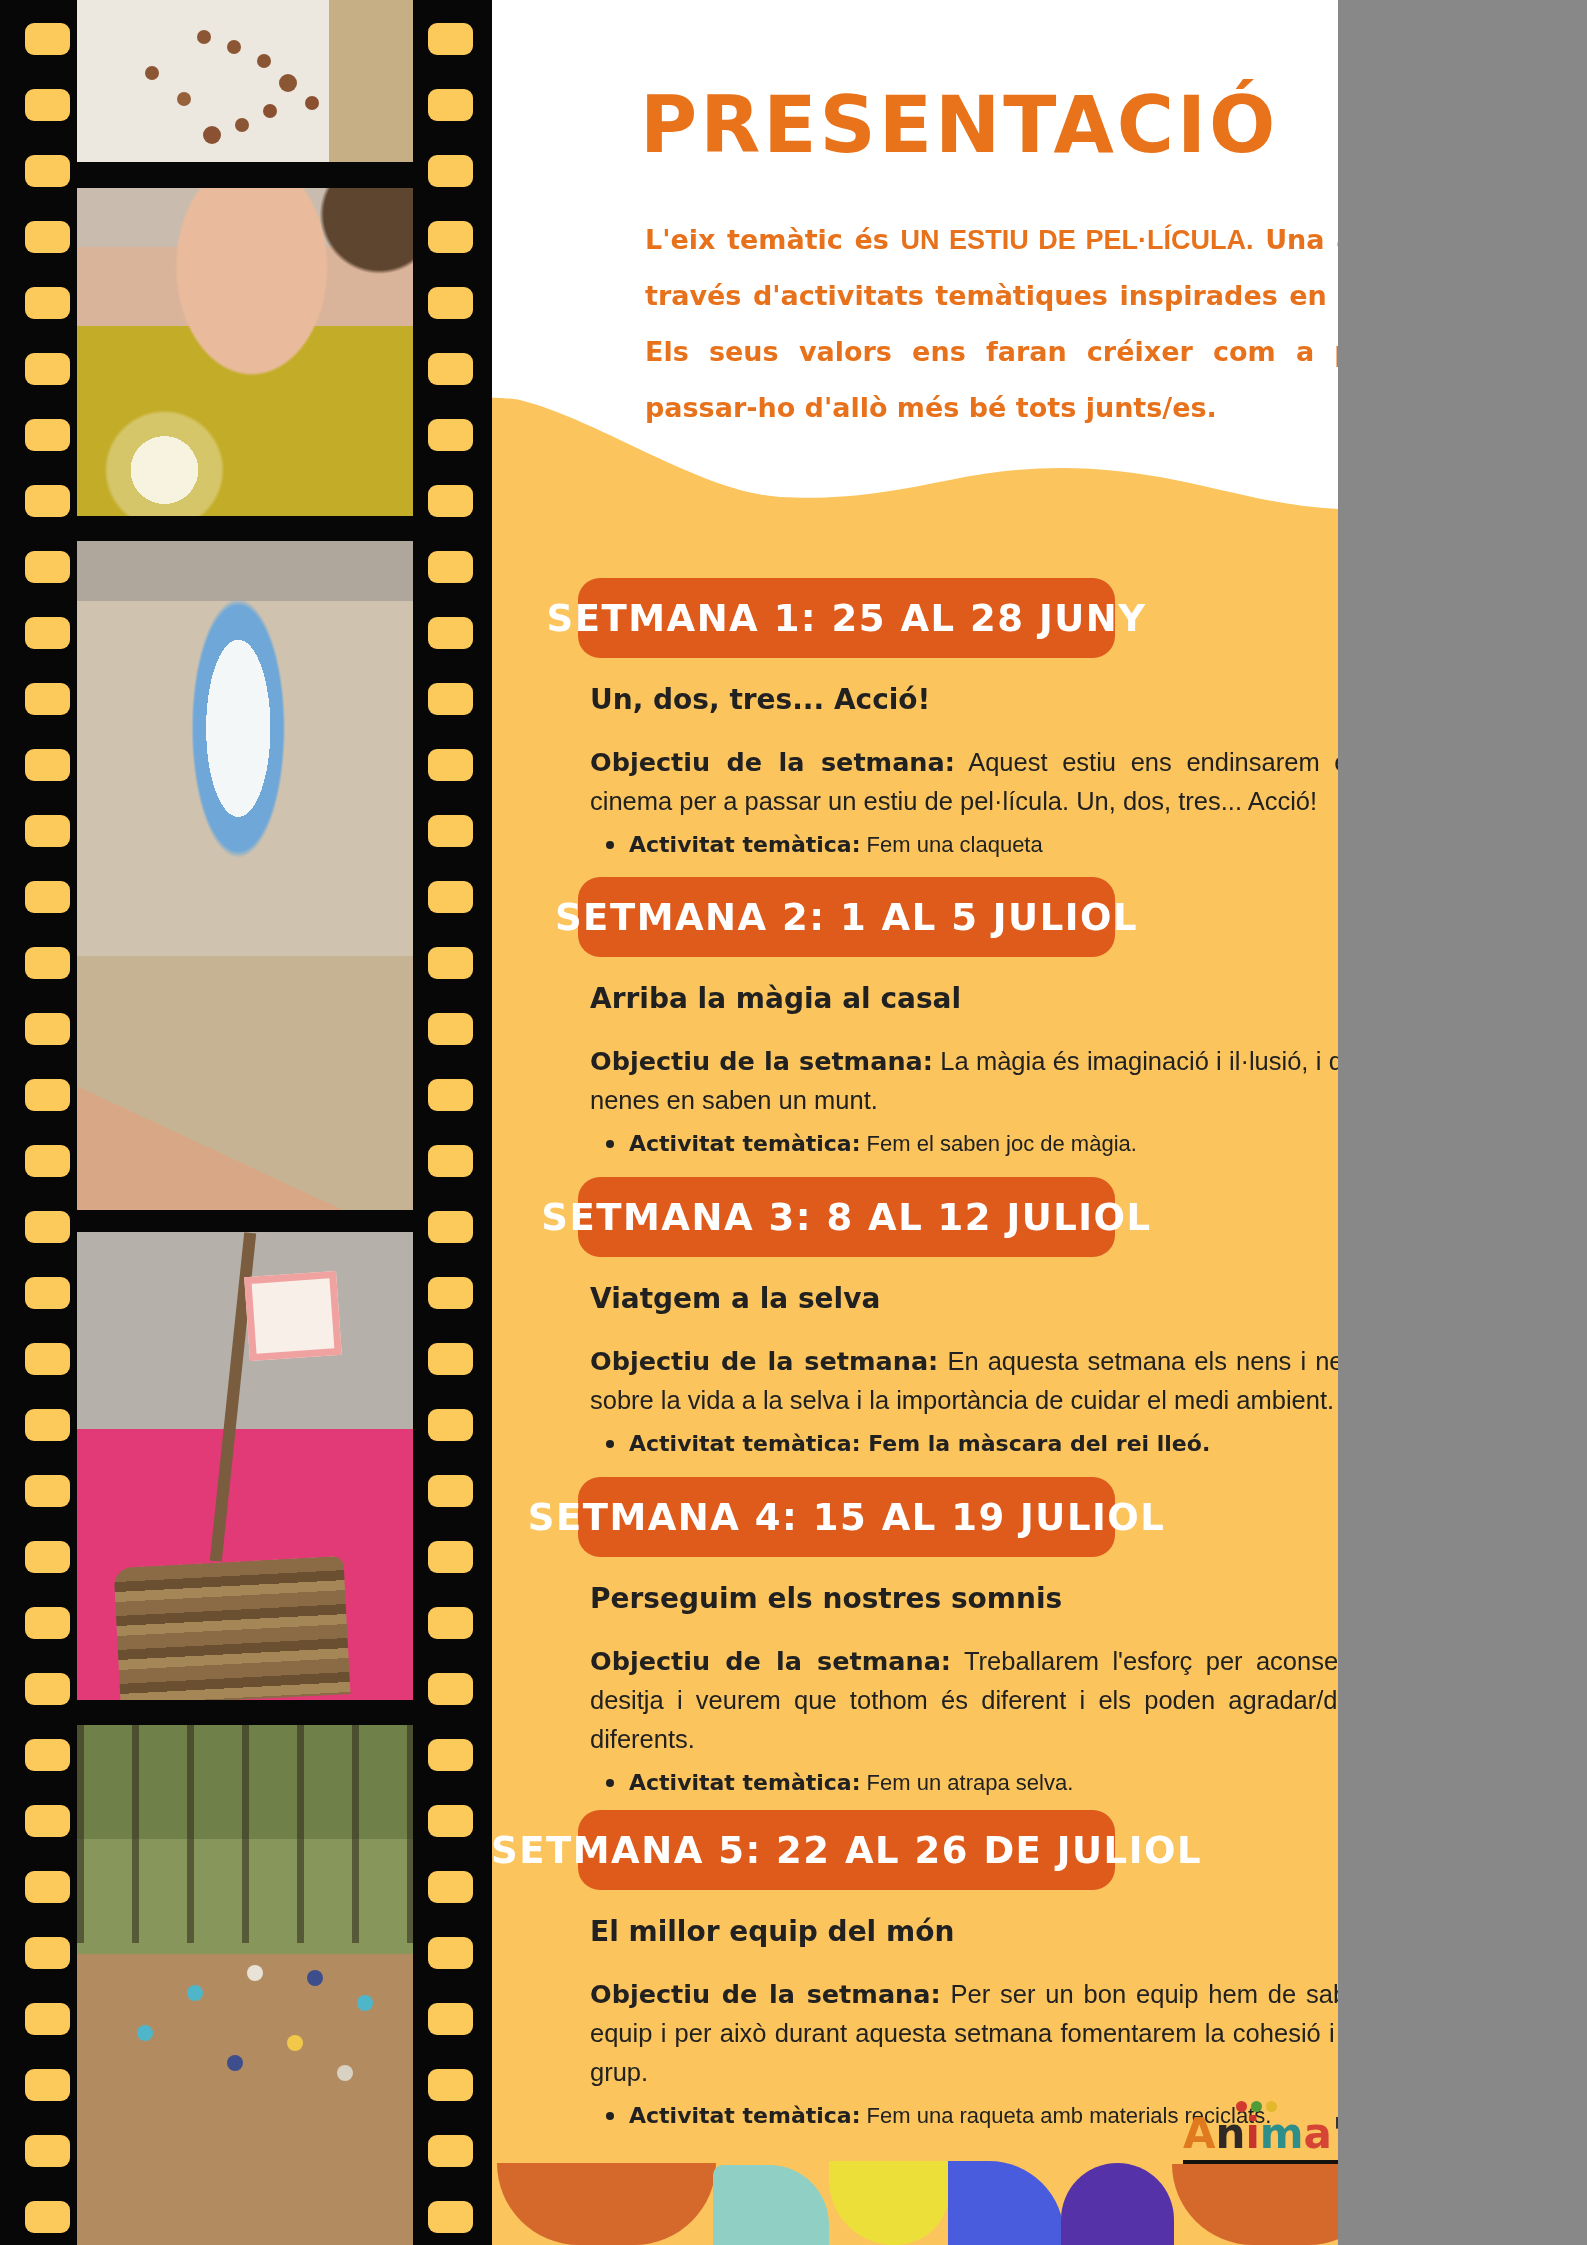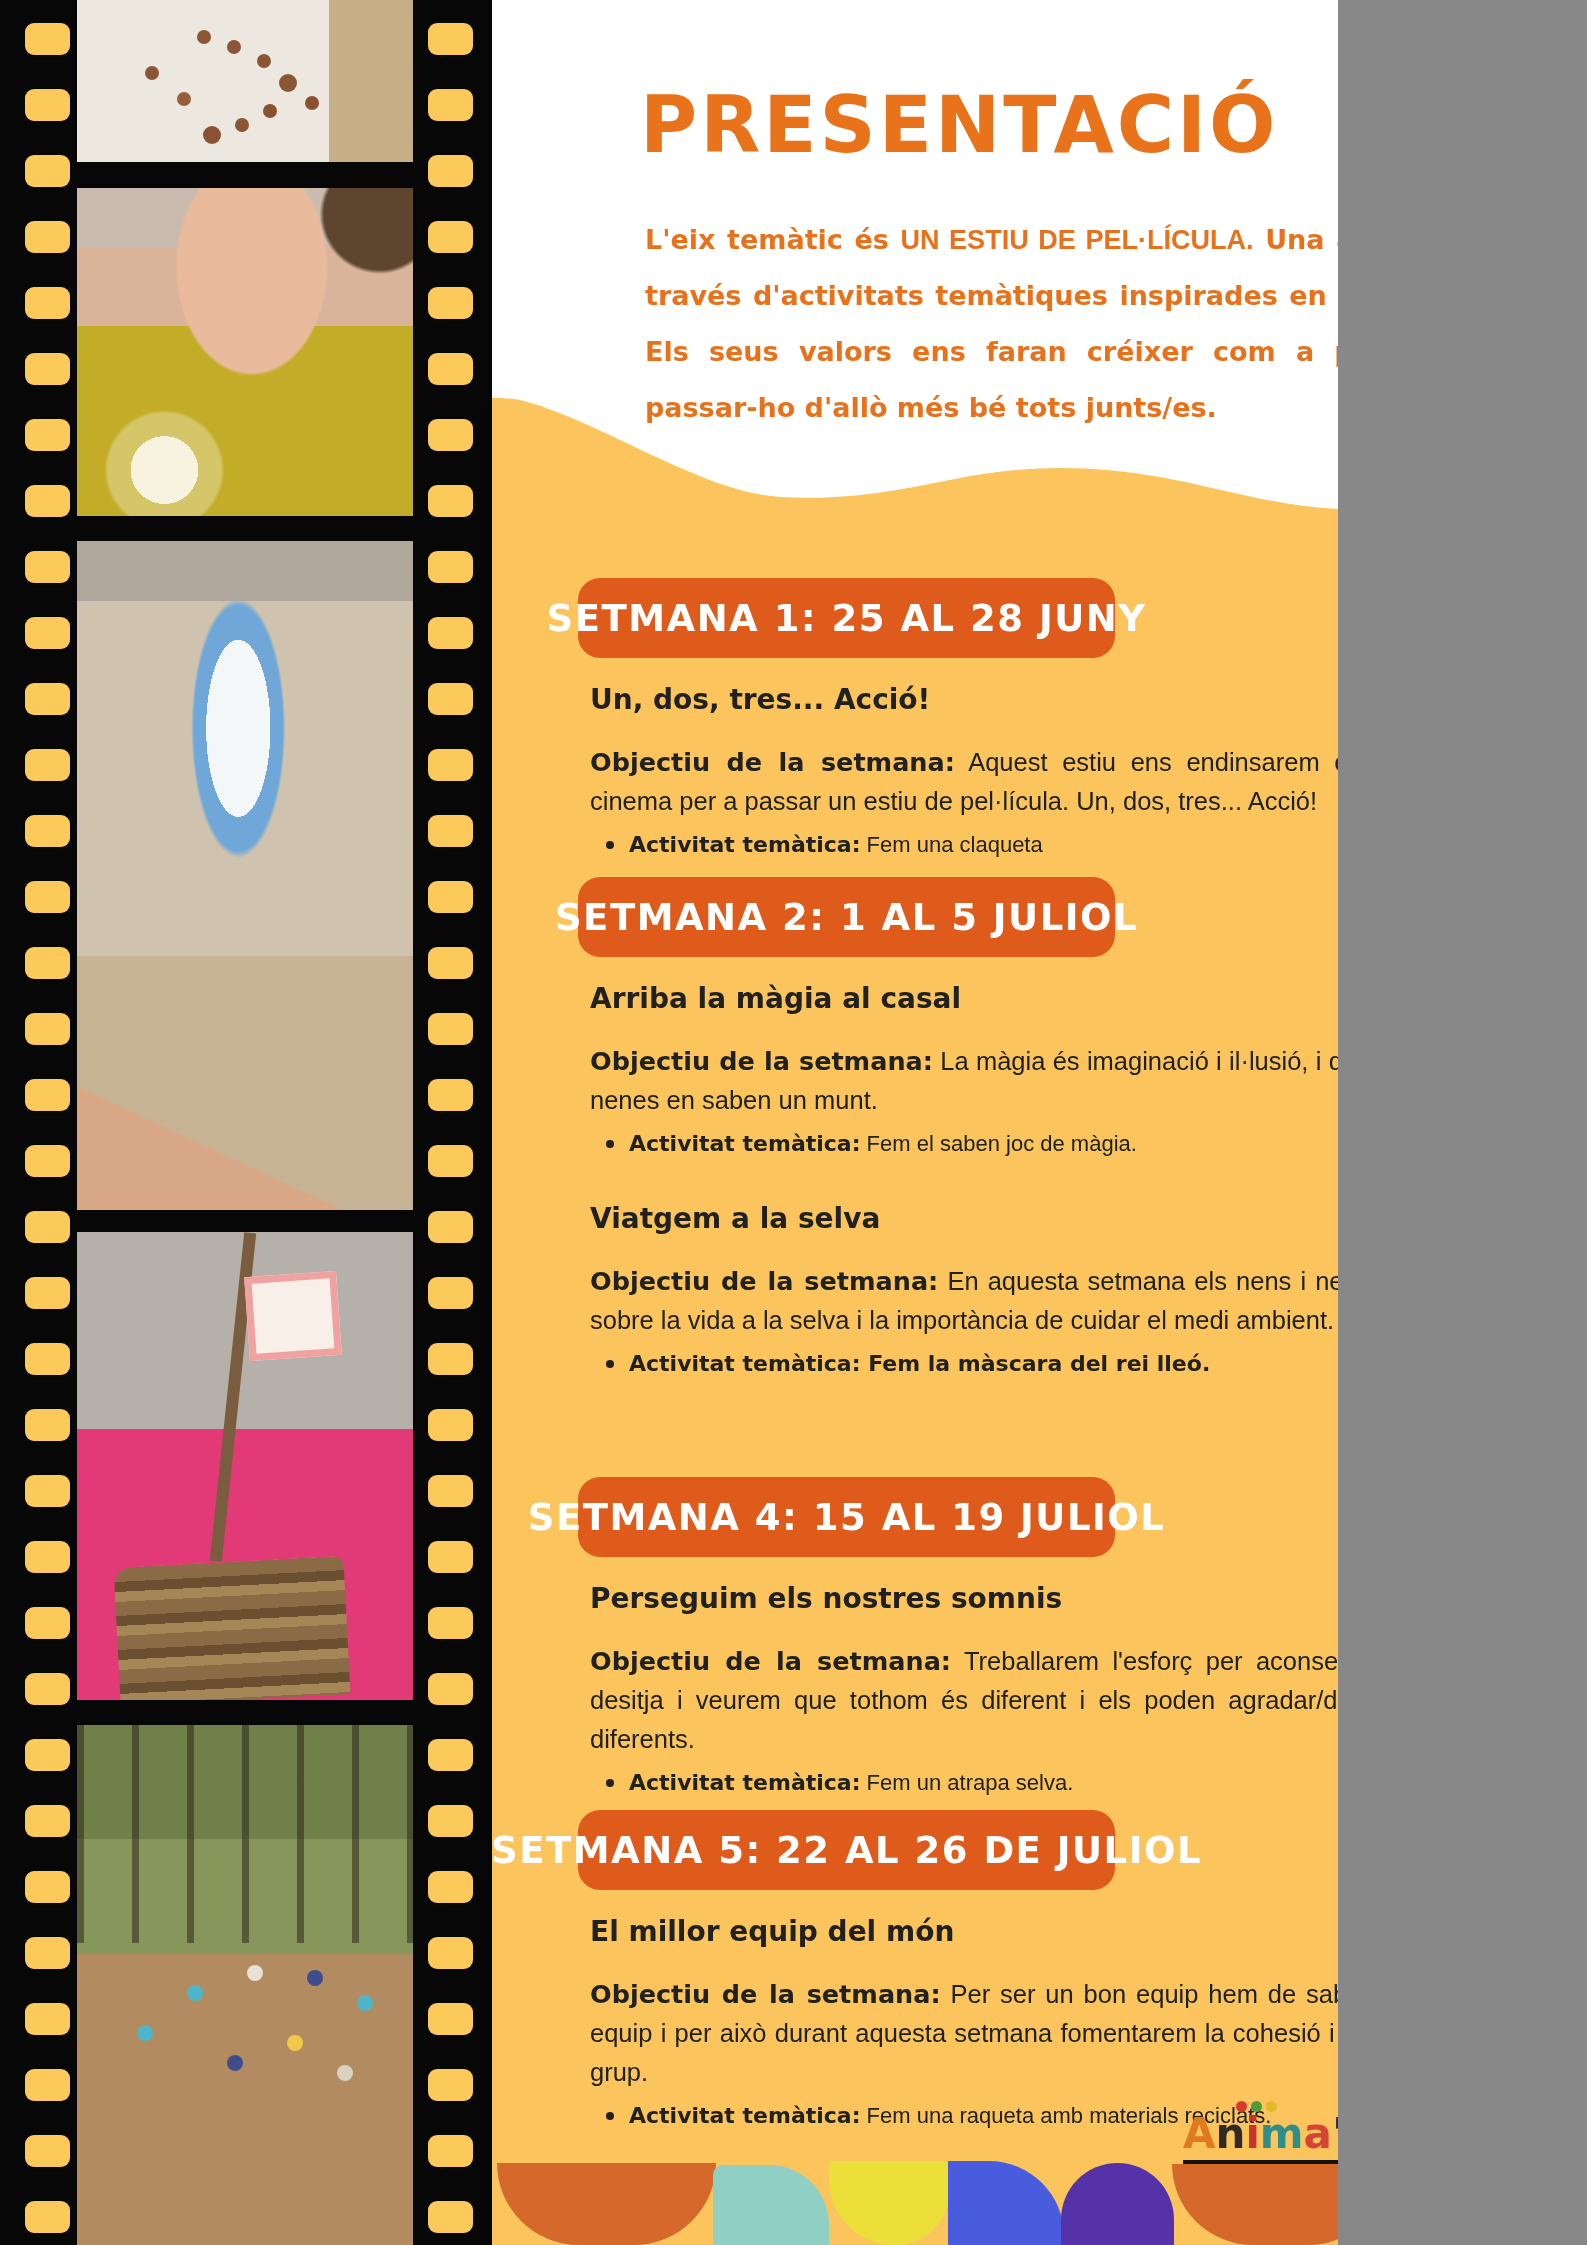--- a/index.html
+++ b/index.html
@@ -149,20 +149,21 @@
     <div class="banner">Setmana 2: 1 al 5 Juliol</div>
     <div class="week-title">Arriba la màgia al casal</div>
     <div class="objective"><b>Objectiu de la setmana:</b><span> La màgia és imaginació i il·lusió, i d'això els nens i nenes en saben un munt.</span></div>
     <div class="activity">
         <span class="dot"></span>
         <span><b>Activitat temàtica:</b><span class="act-text"> Fem el saben joc de màgia.</span></span>
       </div>
   </div>
 
   <div class="week w3">
+    <div class="banner">Setmana 3: 8 al 12 Juliol</div>
     <div class="week-title">Viatgem a la selva</div>
     <div class="objective"><b>Objectiu de la setmana:</b><span> En aquesta setmana els nens i nenes aprendran sobre la vida a la selva i la importància de cuidar el medi ambient.</span></div>
     <div class="activity">
         <span class="dot"></span>
         <span><b>Activitat temàtica:</b><span class="act-text"> Fem la màscara del rei lleó.</span></span>
       </div>
   </div>
 
   <div class="week w4">
     <div class="banner">Setmana 4: 15 al 19 Juliol</div>

